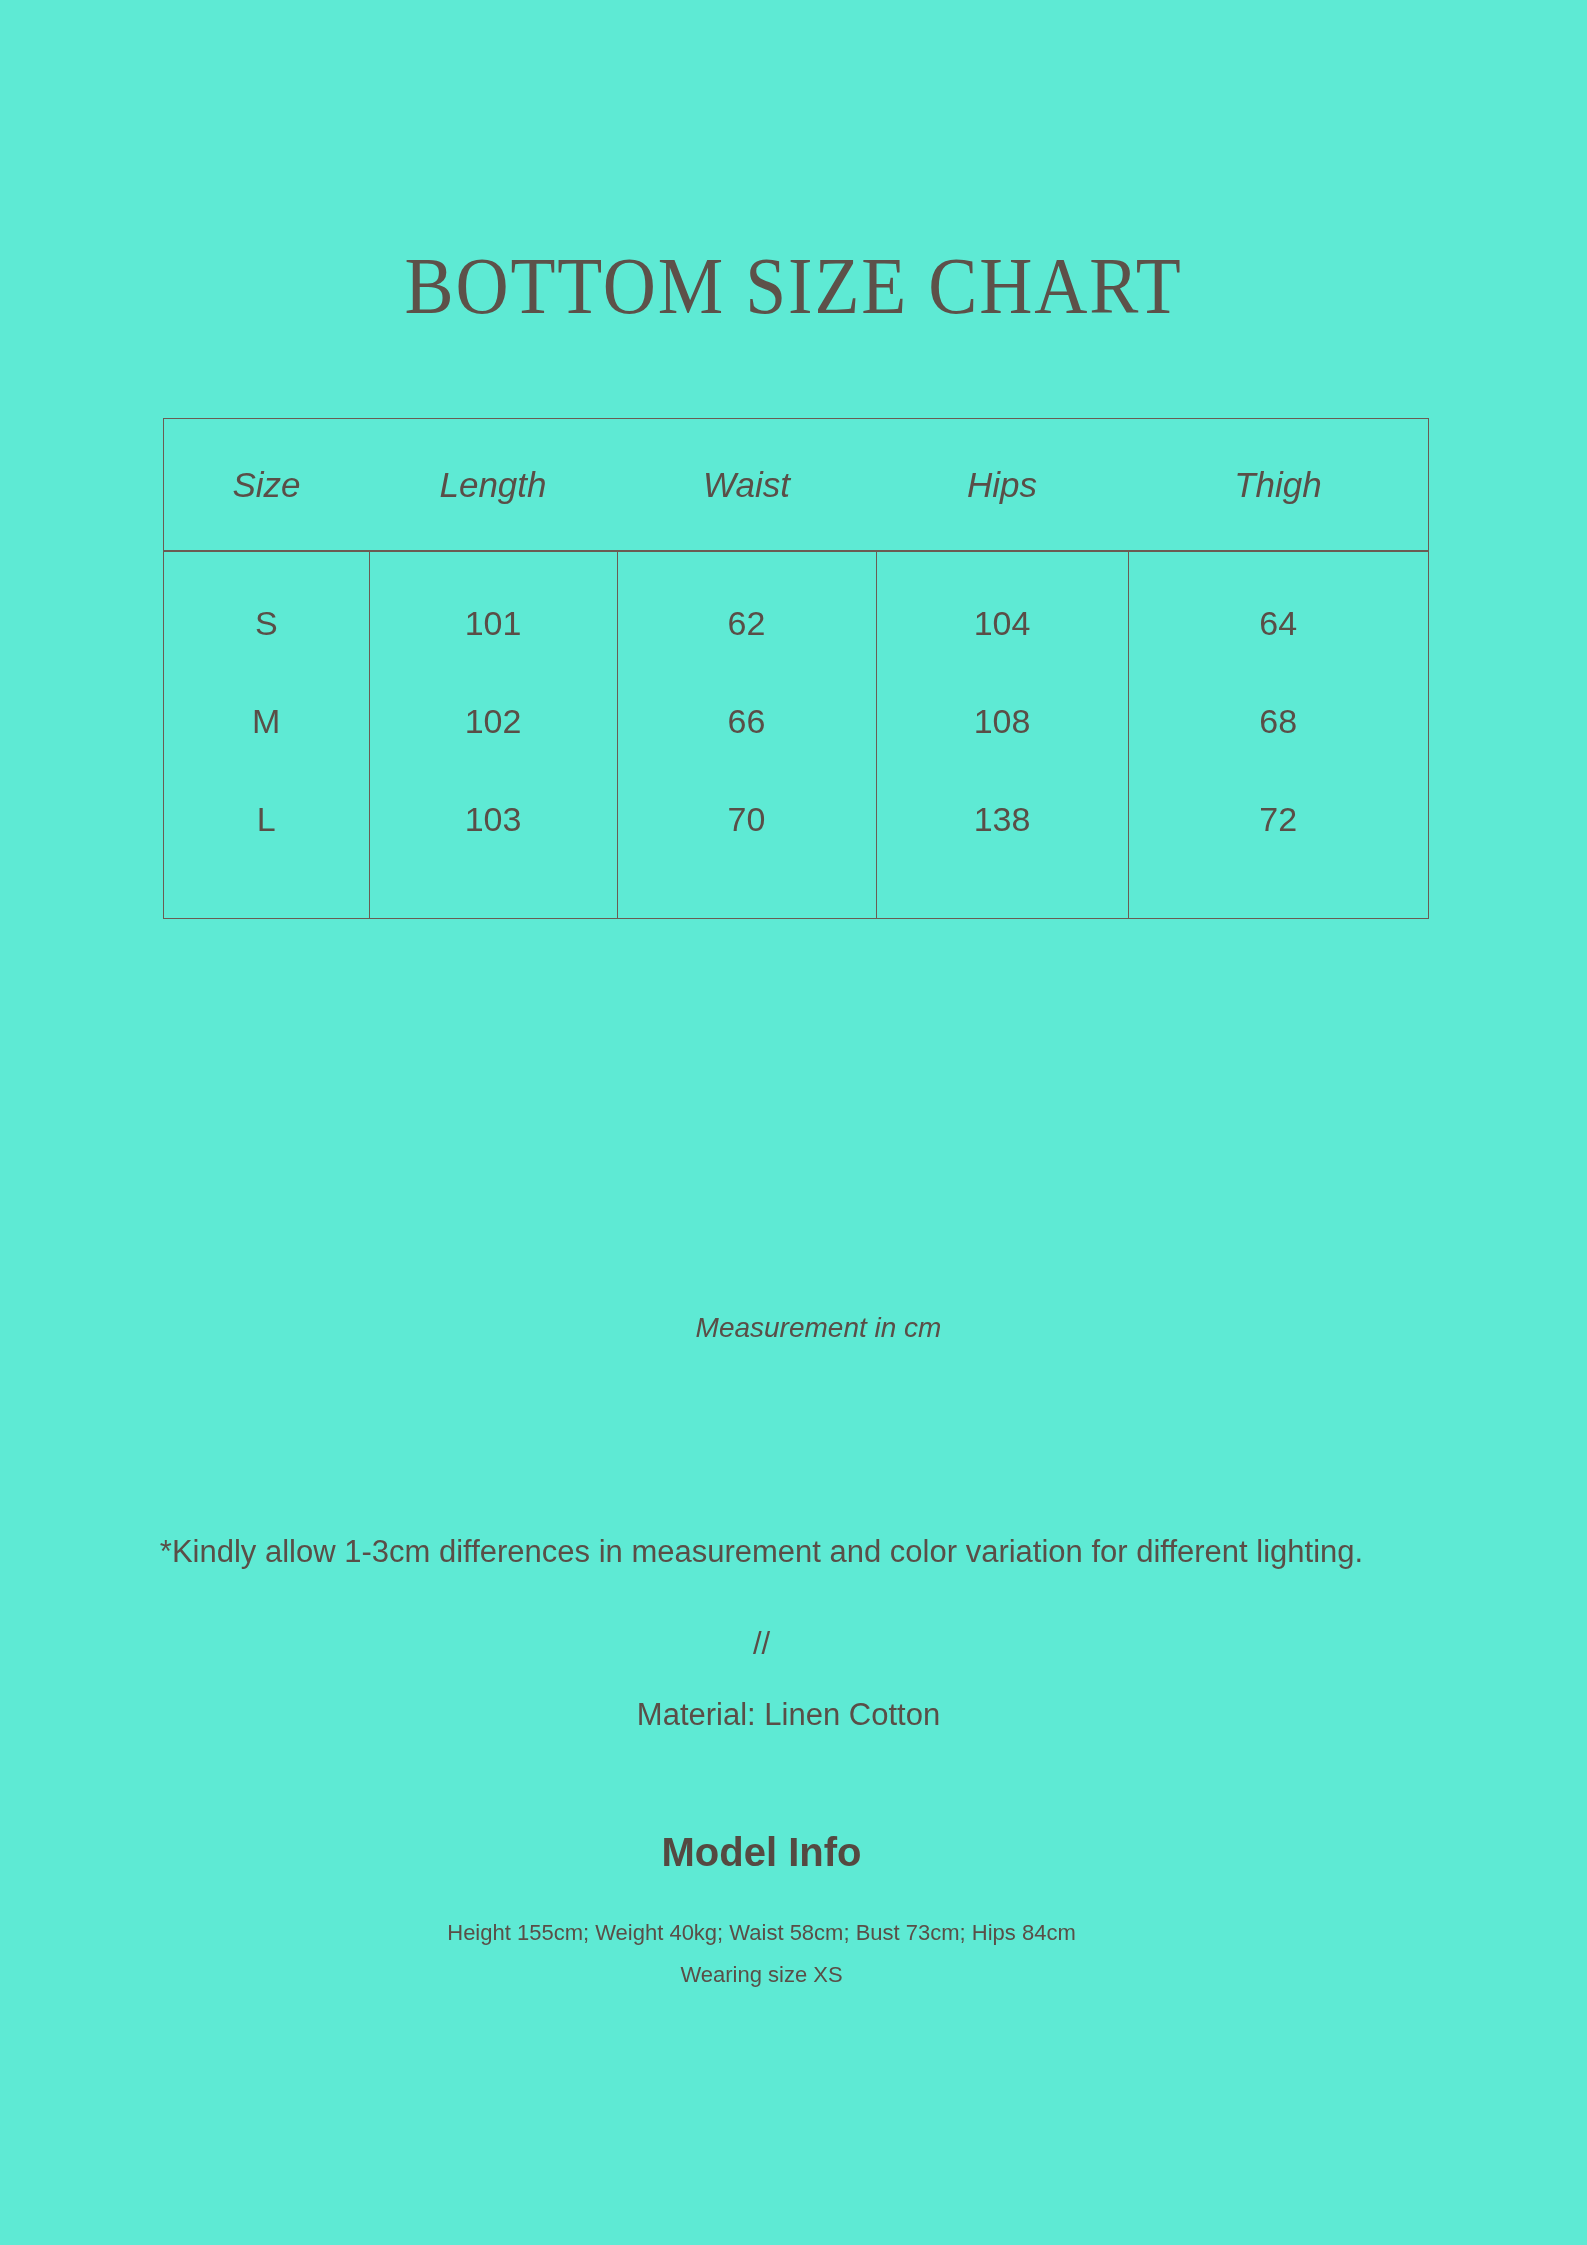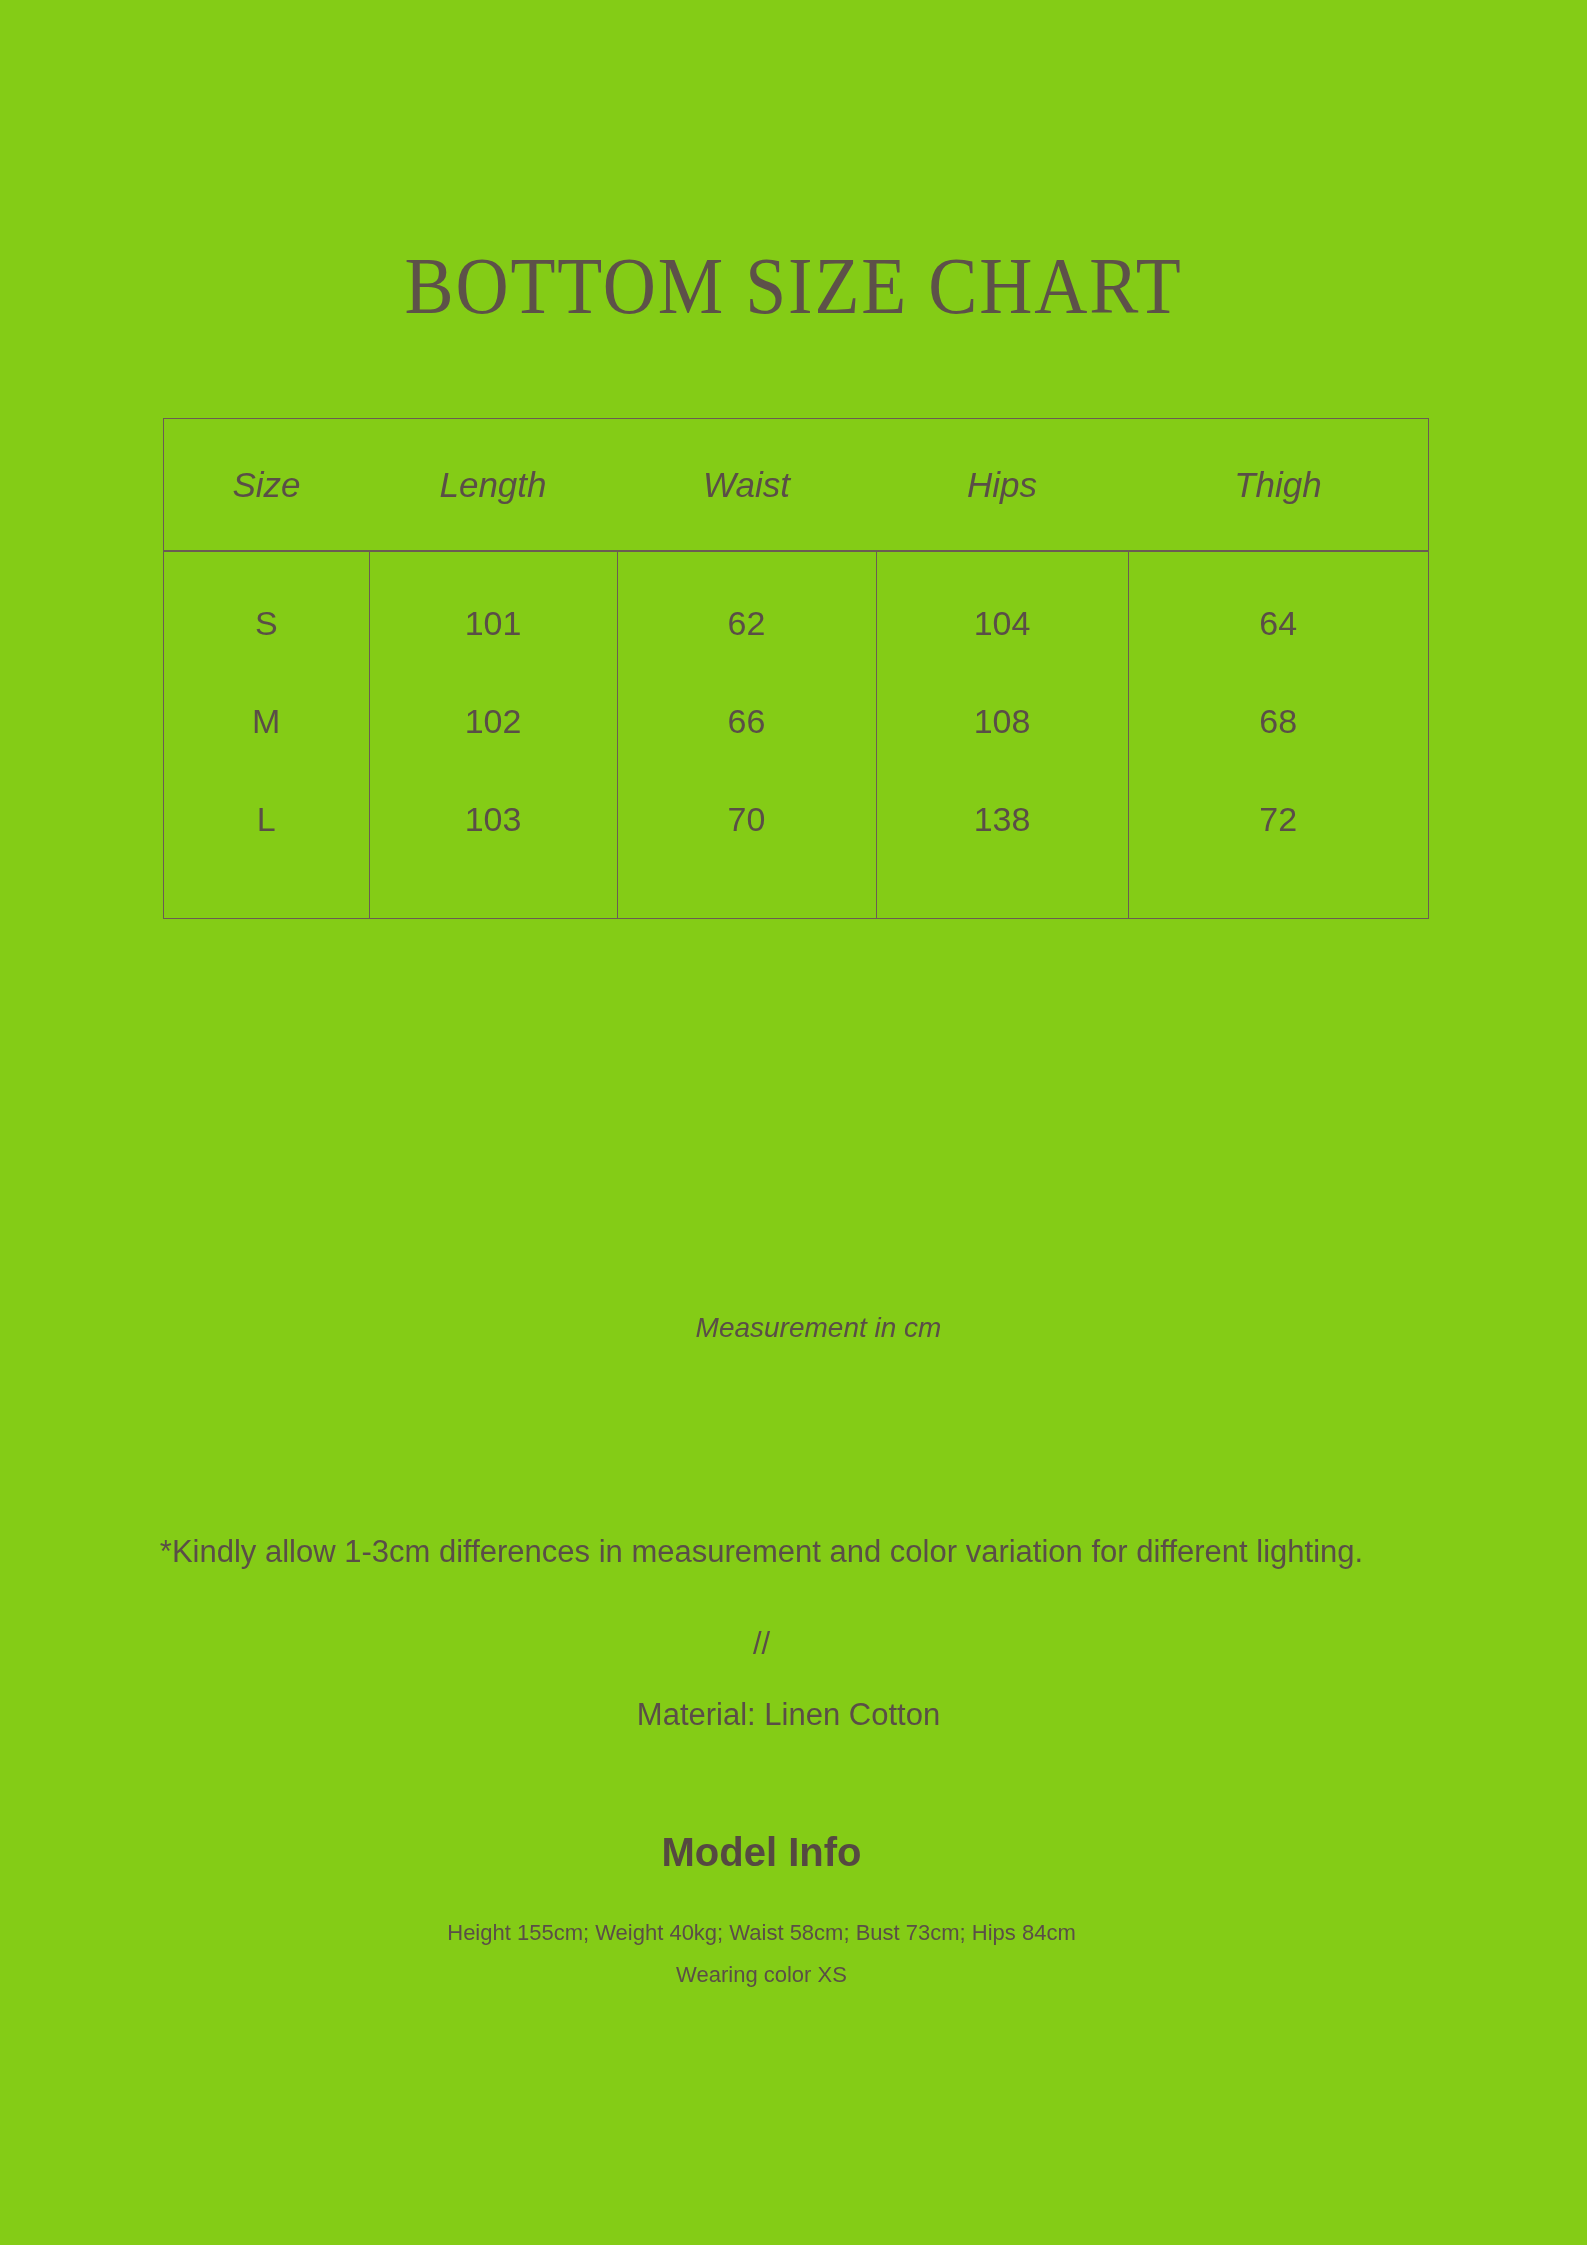--- a/index.html
+++ b/index.html
@@ -12,21 +12,21 @@
     height: 2245px;
     position: relative;
     font-family: "Liberation Sans", sans-serif;
     color: #5a4e47;
     overflow: hidden;
   }
 
   .page {
     position: absolute;
     inset: 0;
-    background: #84cc16;
+    background: #5eead4;
   }
 
   
   .title {
     position: absolute;
     top: 246px;
     left: 0;
     width: 100%;
     text-align: center;
     font-family: "Liberation Serif", "DejaVu Serif", serif;
@@ -232,16 +232,16 @@
   </div>
 
   <div class="model-info-title">
     <span class="model-info-title-inner">Model Info</span>
   </div>
 
   <div class="model-info-line l1">
     <span class="model-line-inner">Height 155cm; Weight 40kg; Waist 58cm; Bust 73cm; Hips 84cm</span>
   </div>
   <div class="model-info-line l2">
-    <span class="model-line-inner">Wearing color XS</span>
+    <span class="model-line-inner">Wearing size XS</span>
   </div>
 
 </div>
 
 </body></html>

